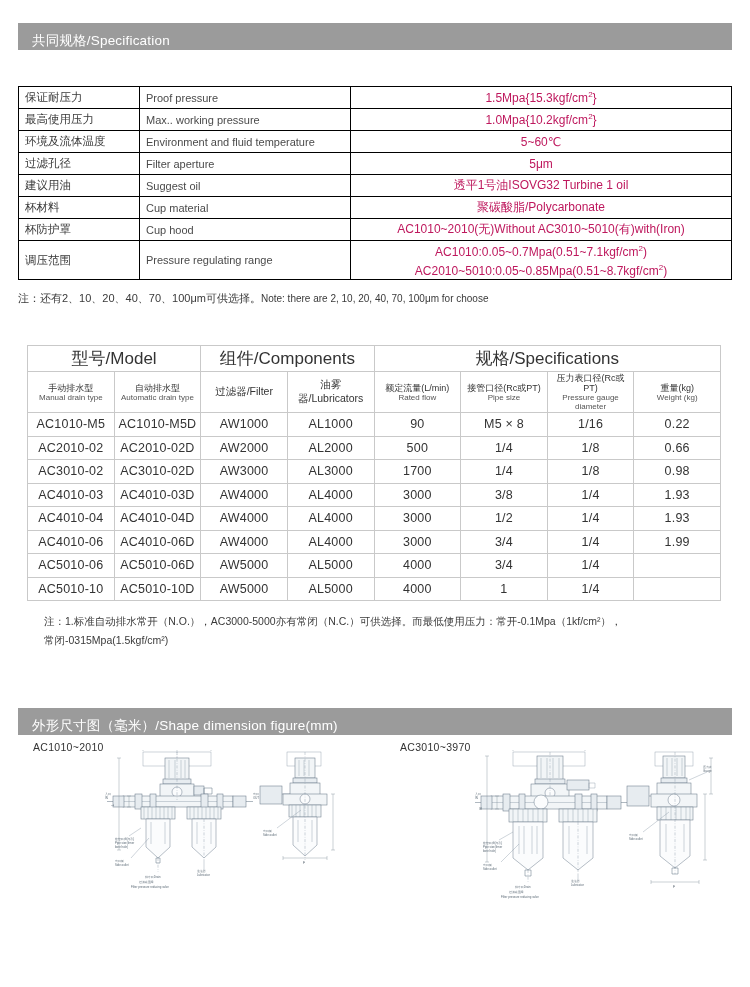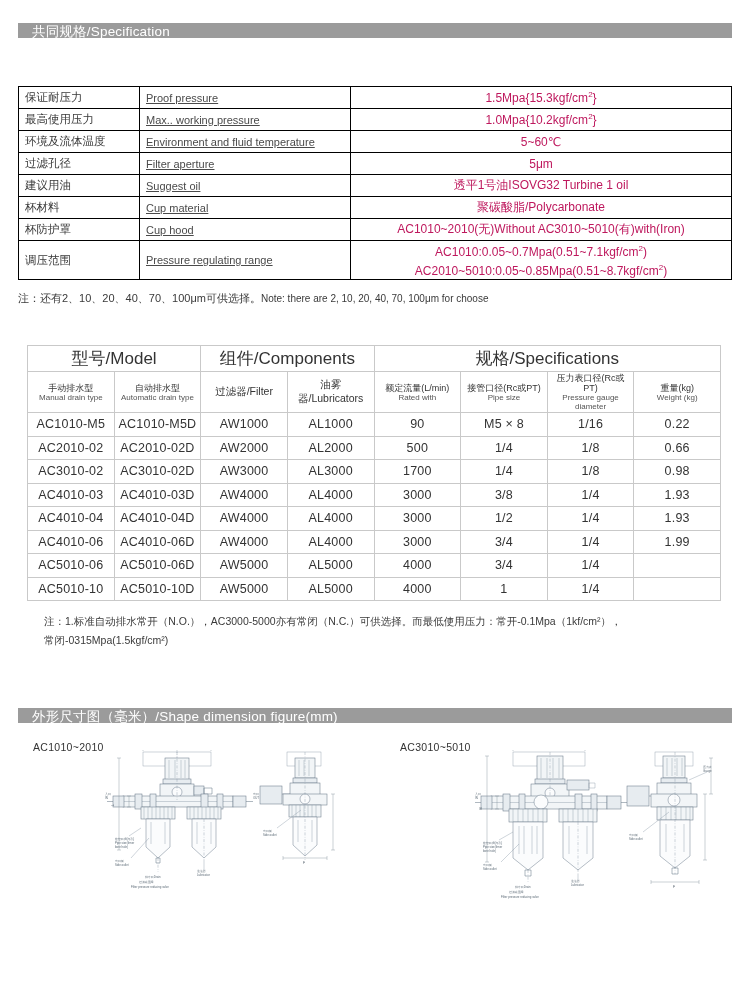--- a/index.html
+++ b/index.html
@@ -14,24 +14,24 @@
     font-family: "Liberation Sans", "DejaVu Sans", sans-serif;
     color: #2b2b2b;
     overflow: hidden;
   }
 
   
   .section-bar {
     position: absolute;
     left: 18px;
     width: 714px;
-    height: 15px;
+    height: 27px;
     background: #9b9b9b;
     display: flex;
-    align-items: flex-start;
+    align-items: flex-end;
   }
   .section-bar .bar-text {
     color: #ffffff;
     font-size: 13.5px;
     letter-spacing: 0.2px;
     padding-left: 14px;
     white-space: nowrap;
   }
   #spec-bar { top: 23px; }
   #dim-bar  { top: 708px; }
@@ -47,21 +47,21 @@
     font-size: 11.5px;
   }
   #spec-table td {
     border: 1px solid #000000;
     padding: 0 6px;
     height: 21px;
     vertical-align: middle;
     color: #3a3a3a;
   }
   #spec-table td.cn   { width: 108px; font-size: 11.5px; }
-  #spec-table td.en   { width: 198px; font-size: 11px; color: #4a4a4a; text-decoration: underline; }
+  #spec-table td.en   { width: 198px; font-size: 11px; color: #4a4a4a; }
   #spec-table td.val  { text-align: center; font-size: 12px; color: #be185d; }
   #spec-table tr.tall td { height: 34px; }
   .val-line { line-height: 15px; white-space: nowrap; }
   .sup { font-size: 8px; vertical-align: super; }
 
   
   .note {
     position: absolute;
     font-size: 11px;
     color: #3a3a3a;
@@ -214,21 +214,21 @@
         <span class="hdr-en">Manual drain type</span>
       </th>
       <th class="hdr-sub c-model">
         <span class="hdr-cn">自动排水型</span>
         <span class="hdr-en">Automatic drain type</span>
       </th>
       <th class="hdr-sub c-comp hdr-one">过滤器/Filter</th>
       <th class="hdr-sub c-comp hdr-one">油雾器/Lubricators</th>
       <th class="hdr-sub c-flow">
         <span class="hdr-cn">额定流量(L/min)</span>
-        <span class="hdr-en">Rated with</span>
+        <span class="hdr-en">Rated flow</span>
       </th>
       <th class="hdr-sub c-pipe">
         <span class="hdr-cn">接管口径(Rc或PT)</span>
         <span class="hdr-en">Pipe size</span>
       </th>
       <th class="hdr-sub c-gauge">
         <span class="hdr-cn">压力表口径(Rc或PT)</span>
         <span class="hdr-en">Pressure gauge diameter</span>
       </th>
       <th class="hdr-sub c-weight">
@@ -325,21 +325,21 @@
   <div>注：1.标准自动排水常开（N.O.），AC3000-5000亦有常闭（N.C.）可供选择。而最低使用压力：常开-0.1Mpa（1kf/cm²），</div>
   <div>常闭-0315Mpa(1.5kgf/cm²)</div>
 </div>
 
 <div class="section-bar" id="dim-bar">
   <span class="bar-text">外形尺寸图（毫米）/Shape dimension figure(mm)</span>
 </div>
 
 <div id="dim-area">
   <div class="dim-label" id="dim-label-left">AC1010~2010</div>
-  <div class="dim-label" id="dim-label-right">AC3010~5010</div>
+  <div class="dim-label" id="dim-label-right">AC3010~3970</div>
 
   <div class="fig-wrap" id="fig-left">
     <svg width="250" height="165" viewBox="0 0 250 165">
 
       <g>
 
         <rect x="38" y="2" width="68" height="14" class="ln2"></rect>
         <path class="dim" d="M38 -1 H106 M38 -3 V1 M106 -3 V1"></path>
         <path class="dash" d="M72 0 V22"></path>
 

